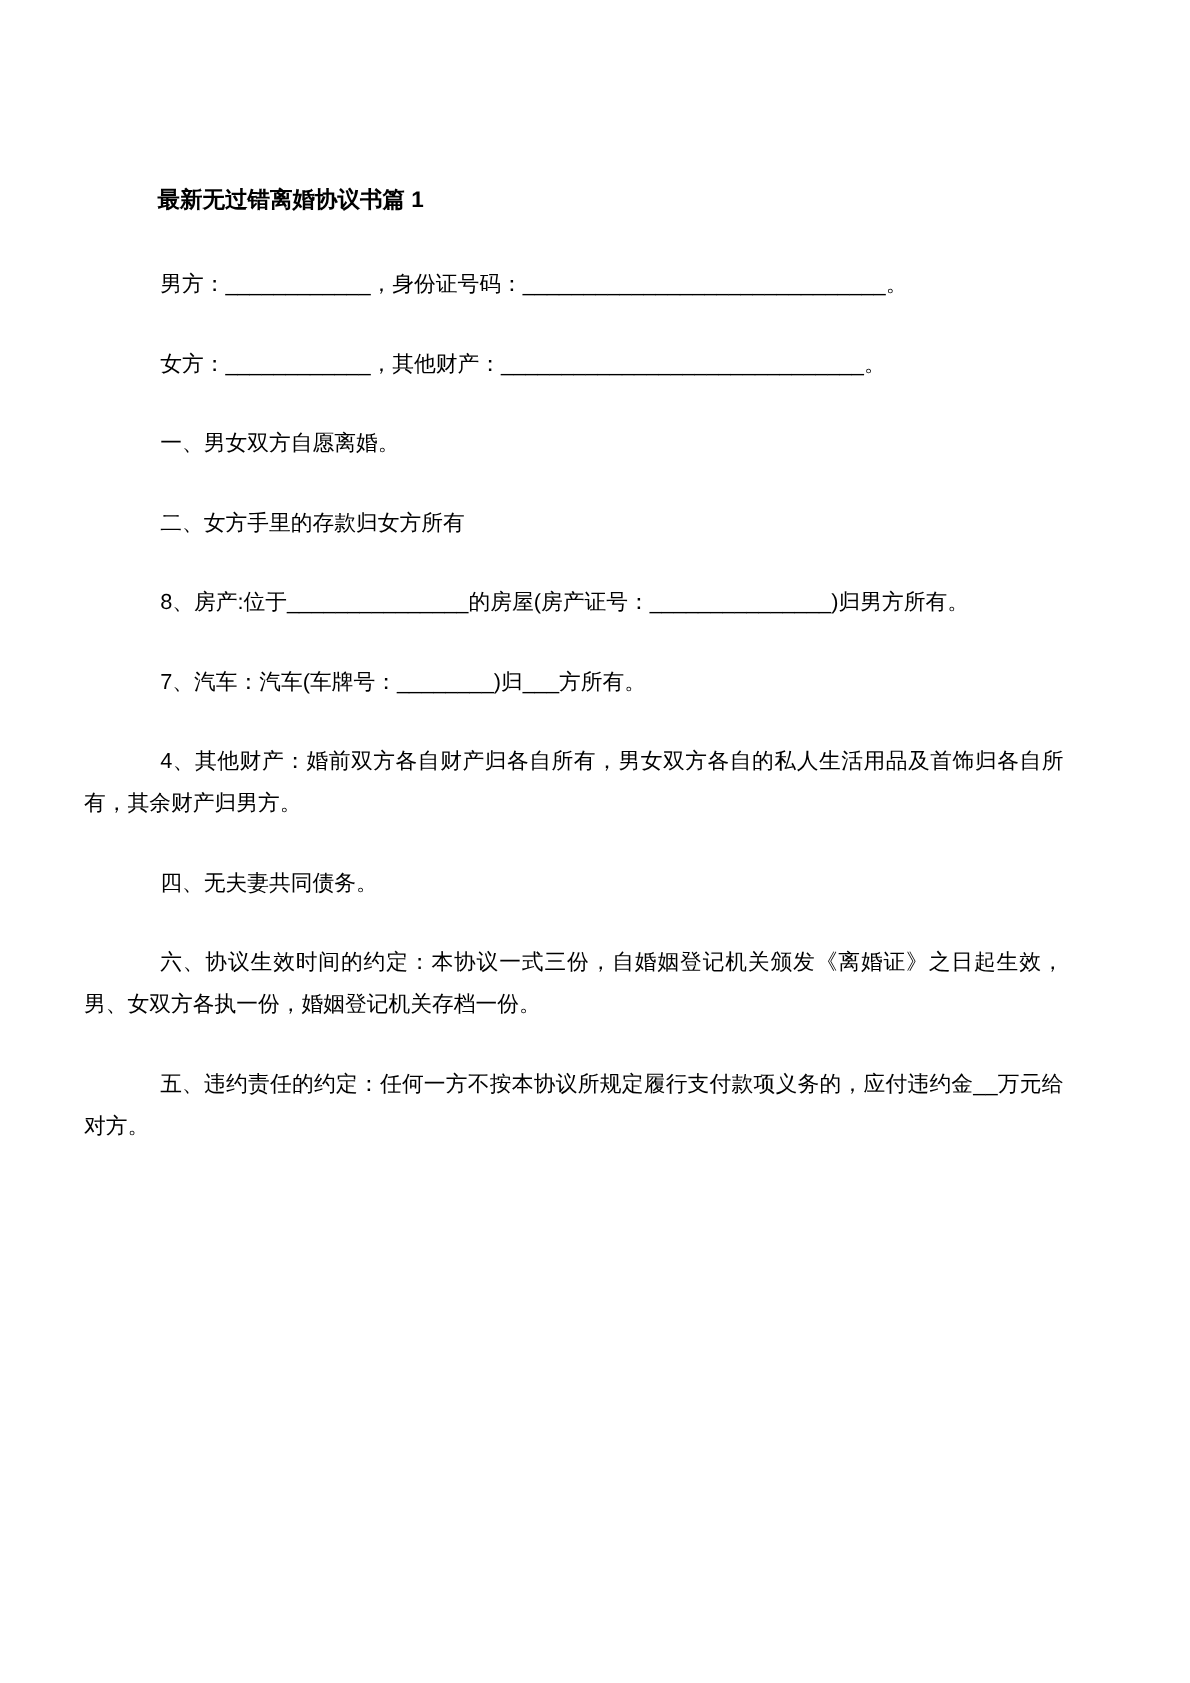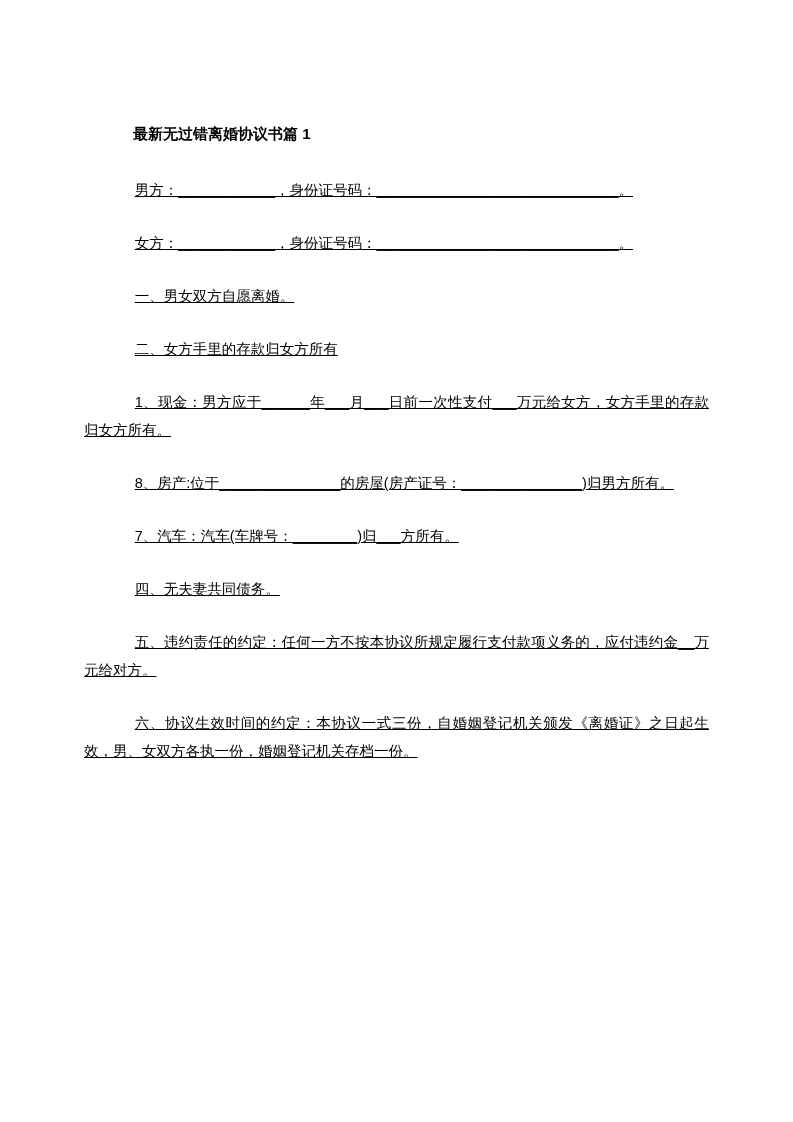--- a/index.html
+++ b/index.html
@@ -6,21 +6,21 @@
     margin: 0;
     padding: 0;
     background: #ffffff;
   }
   .page {
     position: relative;
     width: 793px;
     height: 814px;
     box-sizing: border-box;
     margin: 0 auto;
-    padding: 120px 84px 40px 84px;
+    padding: 120px 84px 40px 56px;
     background: #ffffff;
     color: #000000;
     font-family: "Liberation Sans", "DejaVu Sans", sans-serif;
     font-size: 14.5px;
     line-height: 28px;
     overflow: hidden;
   }
   .doc-title {
     margin: 0 0 28px 0;
     font-size: 15px;
@@ -28,35 +28,34 @@
     line-height: 28px;
     text-indent: 49px;
     color: #000000;
   }
   .para {
     margin: 0 0 25px 0;
     text-indent: 3.5em;
     text-align: justify;
     word-break: break-all;
     color: #000000;
-    text-decoration: underline;
   }
   .para:last-child {
     margin-bottom: 0;
   }
 </style>
 </head>
 <body>
 
 <div class="page">
   <h1 class="doc-title">最新无过错离婚协议书篇 1</h1>
 
   <p class="para">男方：____________，身份证号码：______________________________。</p>
-  <p class="para">女方：____________，身份证号码：______________________________。</p>
+  <p class="para">女方：____________，其他财产：______________________________。</p>
   <p class="para">一、男女双方自愿离婚。</p>
   <p class="para">二、女方手里的存款归女方所有</p>
-  <p class="para">1、现金：男方应于______年___月___日前一次性支付___万元给女方，女方手里的存款归女方所有。</p>
   <p class="para">8、房产:位于_______________的房屋(房产证号：_______________)归男方所有。</p>
   <p class="para">7、汽车：汽车(车牌号：________)归___方所有。</p>
+  <p class="para">4、其他财产：婚前双方各自财产归各自所有，男女双方各自的私人生活用品及首饰归各自所有，其余财产归男方。</p>
   <p class="para">四、无夫妻共同债务。</p>
+  <p class="para">六、协议生效时间的约定：本协议一式三份，自婚姻登记机关颁发《离婚证》之日起生效，男、女双方各执一份，婚姻登记机关存档一份。</p>
   <p class="para">五、违约责任的约定：任何一方不按本协议所规定履行支付款项义务的，应付违约金__万元给对方。</p>
-  <p class="para">六、协议生效时间的约定：本协议一式三份，自婚姻登记机关颁发《离婚证》之日起生效，男、女双方各执一份，婚姻登记机关存档一份。</p>
 </div>
 
 </body></html>

